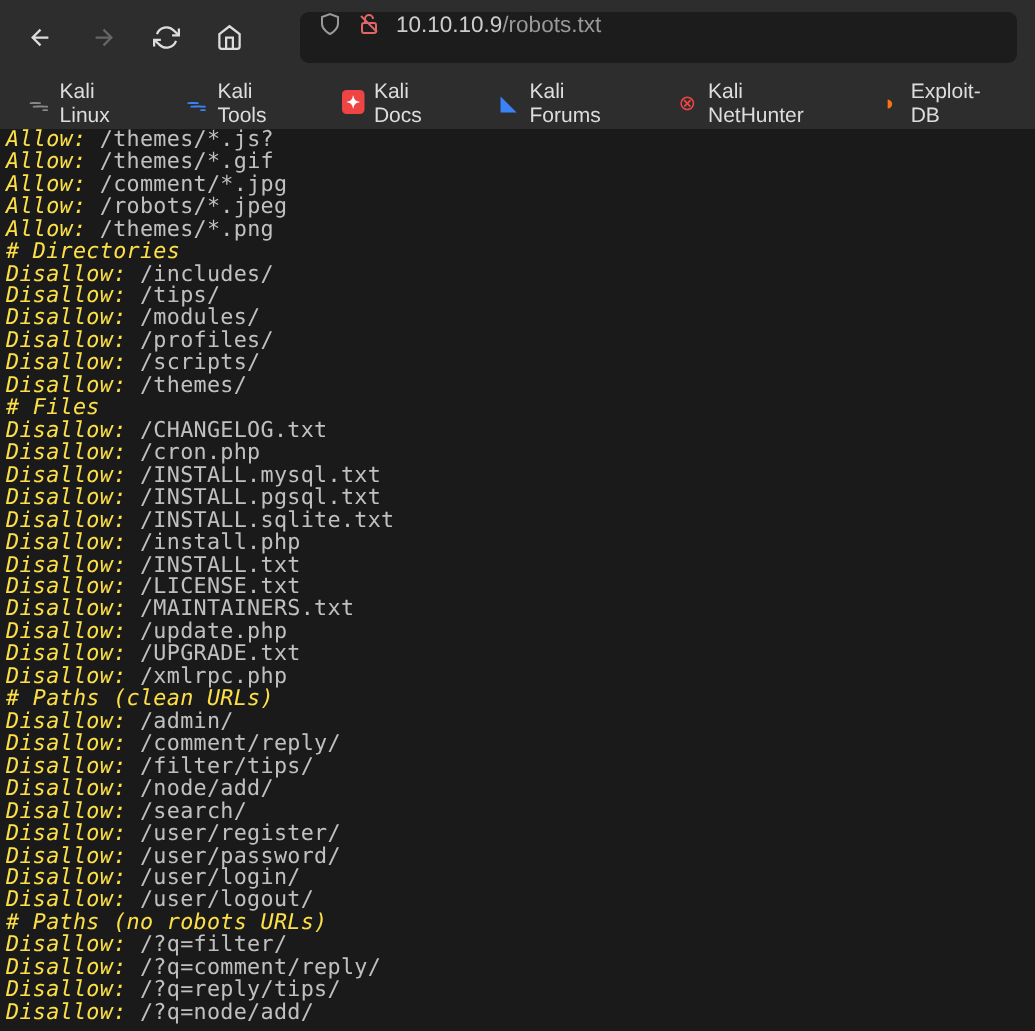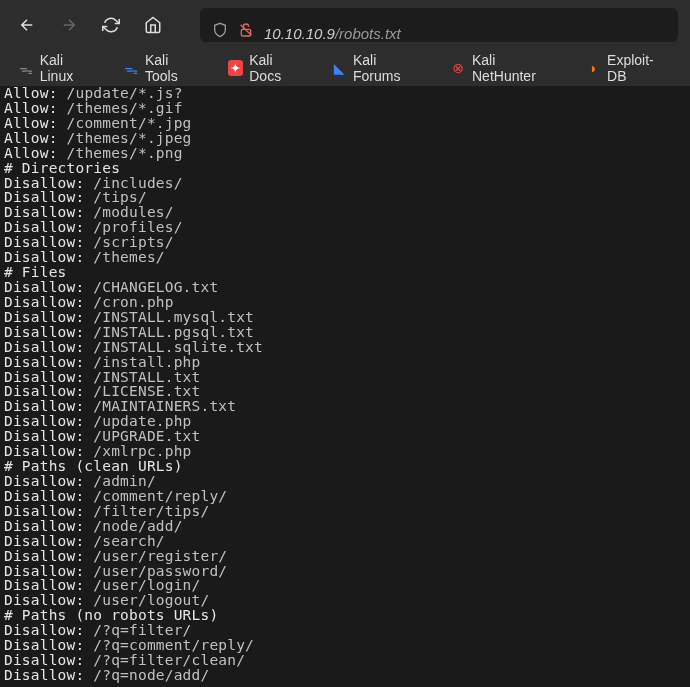--- a/index.html
+++ b/index.html
@@ -34,25 +34,24 @@
     }
     .nav-btn.disabled {
       color: #666;
     }
     .url-bar {
       flex: 1;
       background: #1c1c1c;
       height: 34px;
       border-radius: 6px;
       display: flex;
-      align-items: flex-end;
+      align-items: flex-start;
       padding: 0 12px;
       gap: 10px;
       margin-left: 20px;
-      font-style: italic;
     }
     .url-text {
       color: #ccc;
       font-size: 15px;
     }
     .url-text .path {
       color: #999;
     }
     .bookmarks {
       background: #2d2d2d;
@@ -84,21 +83,22 @@
       background: #1a1a1a;
       padding: 0 4px;
       font-family: "DejaVu Sans Mono", "Liberation Mono", monospace;
       font-size: 14.5px;
       line-height: 1.03;
       color: #8f8f8f;
       white-space: pre;
       letter-spacing: 0.2px;
     }
     .content .directive {
-      color: #e5e5e5;
+      color: #fde047;
+      font-style: italic;
     }
     .content .value {
       color: #c0c0c0;
     }
     .shield-icon svg, .lock-icon svg {
       width: 16px;
       height: 16px;
     }
   </style>
 </head>
@@ -164,24 +164,24 @@
   <div class="bookmark">
     <span class="bm-icon" style="color:#ef4444">⊗</span>
     <span>Kali NetHunter</span>
   </div>
   <div class="bookmark">
     <span class="bm-icon" style="color:#f97316">◗</span>
     <span>Exploit-DB</span>
   </div>
 </div>
 
-<div class="content" id="robots-content"><span class="directive">Allow:</span><span class="value"> /update/*.js?</span>
+<div class="content" id="robots-content"><span class="directive">Allow:</span><span class="value"> /themes/*.js?</span>
 <span class="directive">Allow:</span><span class="value"> /themes/*.gif</span>
 <span class="directive">Allow:</span><span class="value"> /comment/*.jpg</span>
-<span class="directive">Allow:</span><span class="value"> /themes/*.jpeg</span>
+<span class="directive">Allow:</span><span class="value"> /robots/*.jpeg</span>
 <span class="directive">Allow:</span><span class="value"> /themes/*.png</span>
 <span class="directive"># Directories</span><span class="value"></span>
 <span class="directive">Disallow:</span><span class="value"> /includes/</span>
 <span class="directive">Disallow:</span><span class="value"> /tips/</span>
 <span class="directive">Disallow:</span><span class="value"> /modules/</span>
 <span class="directive">Disallow:</span><span class="value"> /profiles/</span>
 <span class="directive">Disallow:</span><span class="value"> /scripts/</span>
 <span class="directive">Disallow:</span><span class="value"> /themes/</span>
 <span class="directive"># Files</span><span class="value"></span>
 <span class="directive">Disallow:</span><span class="value"> /CHANGELOG.txt</span>
@@ -202,14 +202,14 @@
 <span class="directive">Disallow:</span><span class="value"> /filter/tips/</span>
 <span class="directive">Disallow:</span><span class="value"> /node/add/</span>
 <span class="directive">Disallow:</span><span class="value"> /search/</span>
 <span class="directive">Disallow:</span><span class="value"> /user/register/</span>
 <span class="directive">Disallow:</span><span class="value"> /user/password/</span>
 <span class="directive">Disallow:</span><span class="value"> /user/login/</span>
 <span class="directive">Disallow:</span><span class="value"> /user/logout/</span>
 <span class="directive"># Paths (no robots URLs)</span><span class="value"></span>
 <span class="directive">Disallow:</span><span class="value"> /?q=filter/</span>
 <span class="directive">Disallow:</span><span class="value"> /?q=comment/reply/</span>
-<span class="directive">Disallow:</span><span class="value"> /?q=filter/clean/</span>
+<span class="directive">Disallow:</span><span class="value"> /?q=reply/tips/</span>
 <span class="directive">Disallow:</span><span class="value"> /?q=node/add/</span></div>
 
 </body></html>

